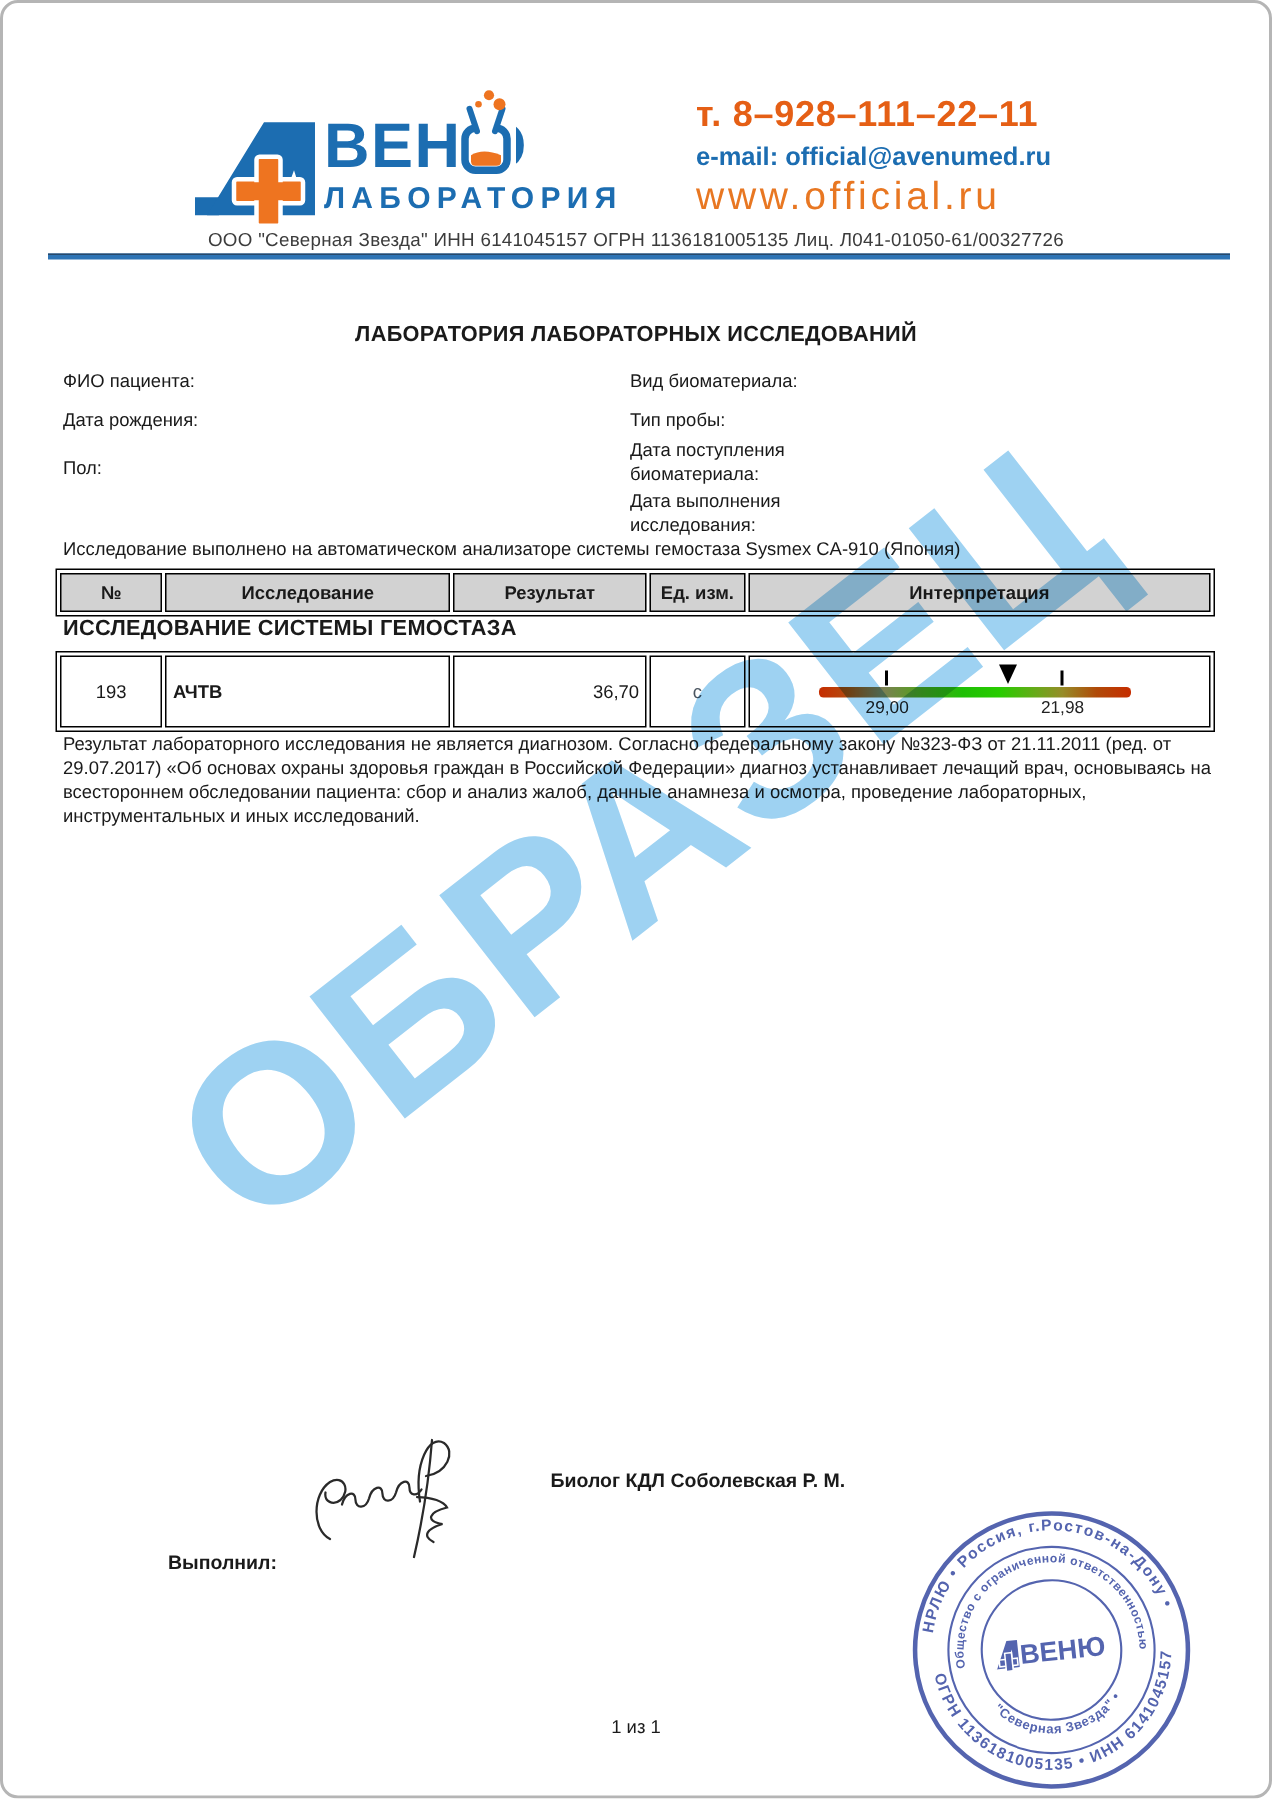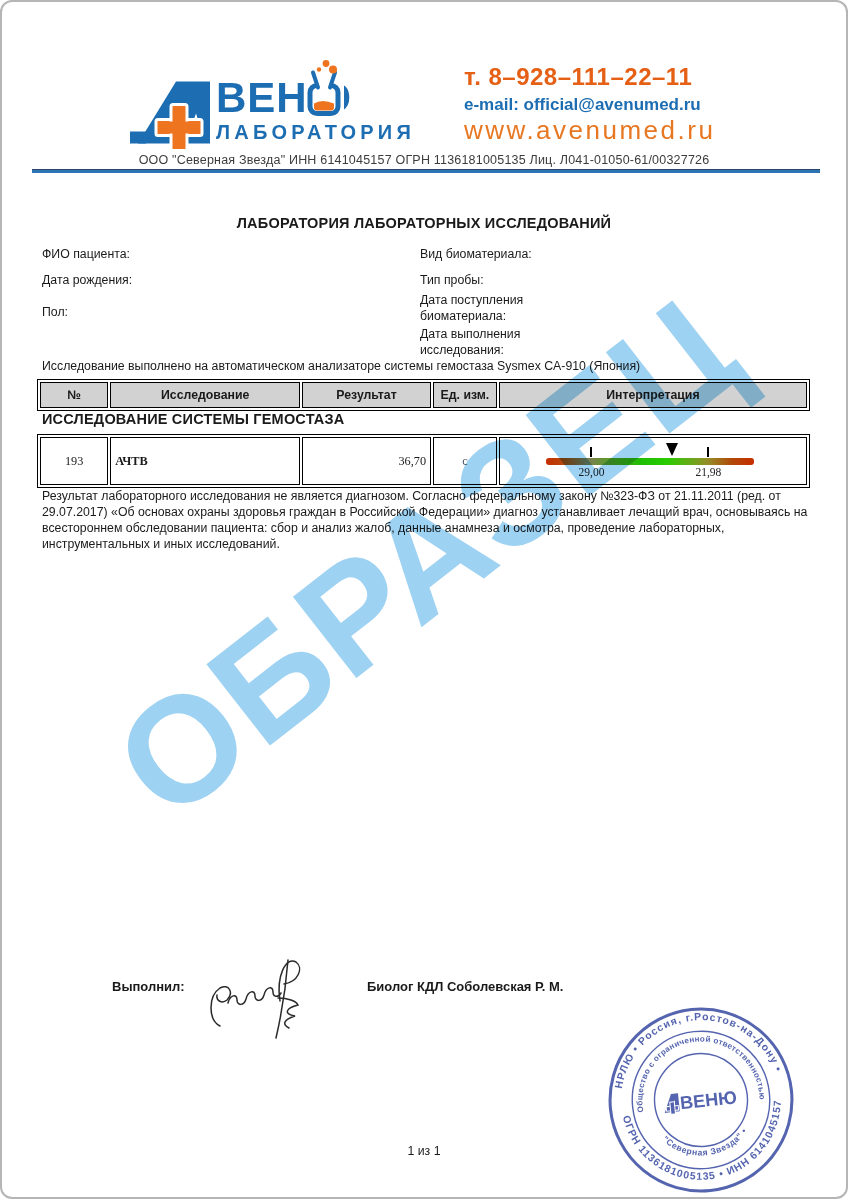--- a/index.html
+++ b/index.html
@@ -23,37 +23,37 @@
   .f-r1{left:418px;top:245px;} .f-r2{left:418px;top:271px;}
   .f-r3{left:418px;top:291px;width:168px;} .f-r4{left:418px;top:325px;width:168px;}
   .analyzer-note{position:absolute;left:40px;top:357px;width:780px;font-size:12.3px;}
   
   table.res{position:absolute;left:35px;border-collapse:separate;border-spacing:2px;border:1px solid #000;width:773px;table-layout:fixed;background:transparent;}
   table.res td,table.res th{border:1px solid #000;font-size:12.3px;padding:3px 4px;background:transparent;}
   table.head-t{top:377px;}
   table.head-t th{background:#d2d2d2;font-weight:bold;text-align:center;height:18px;}
   .section-title{position:absolute;left:40px;top:409px;font-size:14.5px;font-weight:bold;letter-spacing:.2px;}
   table.data-t{top:432px;}
-  table.data-t td{height:40px;vertical-align:middle;font-family:Liberation Serif, serif;}
+  table.data-t td{height:40px;vertical-align:middle;}
   .c-num{text-align:center;}
   .c-name{font-weight:bold;}
   .c-res{text-align:right;}
   .c-unit{text-align:center;color:#4a5560;}
   
   .range-wrap{position:relative;height:36px;width:70%;margin-left:14%;}
   .range-bar{position:absolute;left:0;top:15px;width:100%;height:7px;border-radius:3px;
     background:linear-gradient(90deg,#c62d00 0%,#b44a10 9%,#7e7e55 20%,#55a020 32%,#1fbf05 46%,#28cc00 58%,#6aa81a 70%,#968c28 78%,#b04a08 89%,#c62d00 100%);}
   .tick{position:absolute;top:4px;width:2px;height:10px;background:#000;}
   .tick-low{left:calc(22% - 1px);} .tick-high{left:calc(78% - 1px);}
   .marker{position:absolute;top:0;width:0;height:0;border-left:6px solid transparent;border-right:6px solid transparent;border-top:13px solid #000;}
   .range-label{position:absolute;top:23px;font-size:11.5px;transform:translateX(-50%);color:#222;}
   .rl-low{left:22%;} .rl-high{left:78%;}
   
   .disclaimer{position:absolute;left:40px;top:487px;width:778px;font-size:12.3px;line-height:1.3;}
-  .performed-label{position:absolute;left:110px;top:977px;font-size:13px;font-weight:bold;}
+  .performed-label{position:absolute;left:110px;top:1032px;font-size:13px;font-weight:bold;}
   .performer{position:absolute;left:365px;top:977px;font-size:13px;font-weight:bold;}
   .sig-svg{position:absolute;left:200px;top:944px;width:120px;height:100px;}
   .stamp-svg{position:absolute;left:603px;top:1002px;width:192px;height:192px;}
   .page-num{position:absolute;left:0;top:1142px;width:100%;text-align:center;font-size:12.3px;}
   
   .watermark{
     position:absolute;left:15px;top:275px;width:820px;height:560px;
     display:flex;align-items:center;justify-content:center;
     transform:rotate(-38deg);
     font-size:150px;font-weight:bold;letter-spacing:2px;white-space:nowrap;
@@ -87,21 +87,21 @@
       <circle cx="196" cy="4" r="3.4" fill="#ee7420"></circle>
       <circle cx="203" cy="10" r="4" fill="#ee7420"></circle>
       <circle cx="189" cy="10" r="2.2" fill="#ee7420"></circle>
     </g>
     <text x="86" y="79" font-family="Liberation Sans, sans-serif" font-size="20" font-weight="bold" fill="#1c6db1" letter-spacing="4.2">ЛАБОРАТОРИЯ</text>
   </svg>
 
   <div class="contact">
     <div class="phone">т. 8–928–111–22–11</div>
     <div class="email">e-mail: official@avenumed.ru</div>
-    <div class="site">www.avenumed.ru</div>
+    <div class="site">www.official.ru</div>
   </div>
 
   <div class="company-line">ООО "Северная Звезда" ИНН 6141045157 ОГРН 1136181005135 Лиц. Л041-01050-61/00327726</div>
   <div class="top-rule"></div>
 
   <div class="doc-title">ЛАБОРАТОРИЯ ЛАБОРАТОРНЫХ ИССЛЕДОВАНИЙ</div>
 
   <div class="field f-l1">ФИО пациента:</div>
   <div class="field f-l2">Дата рождения:</div>
   <div class="field f-l3">Пол:</div>

